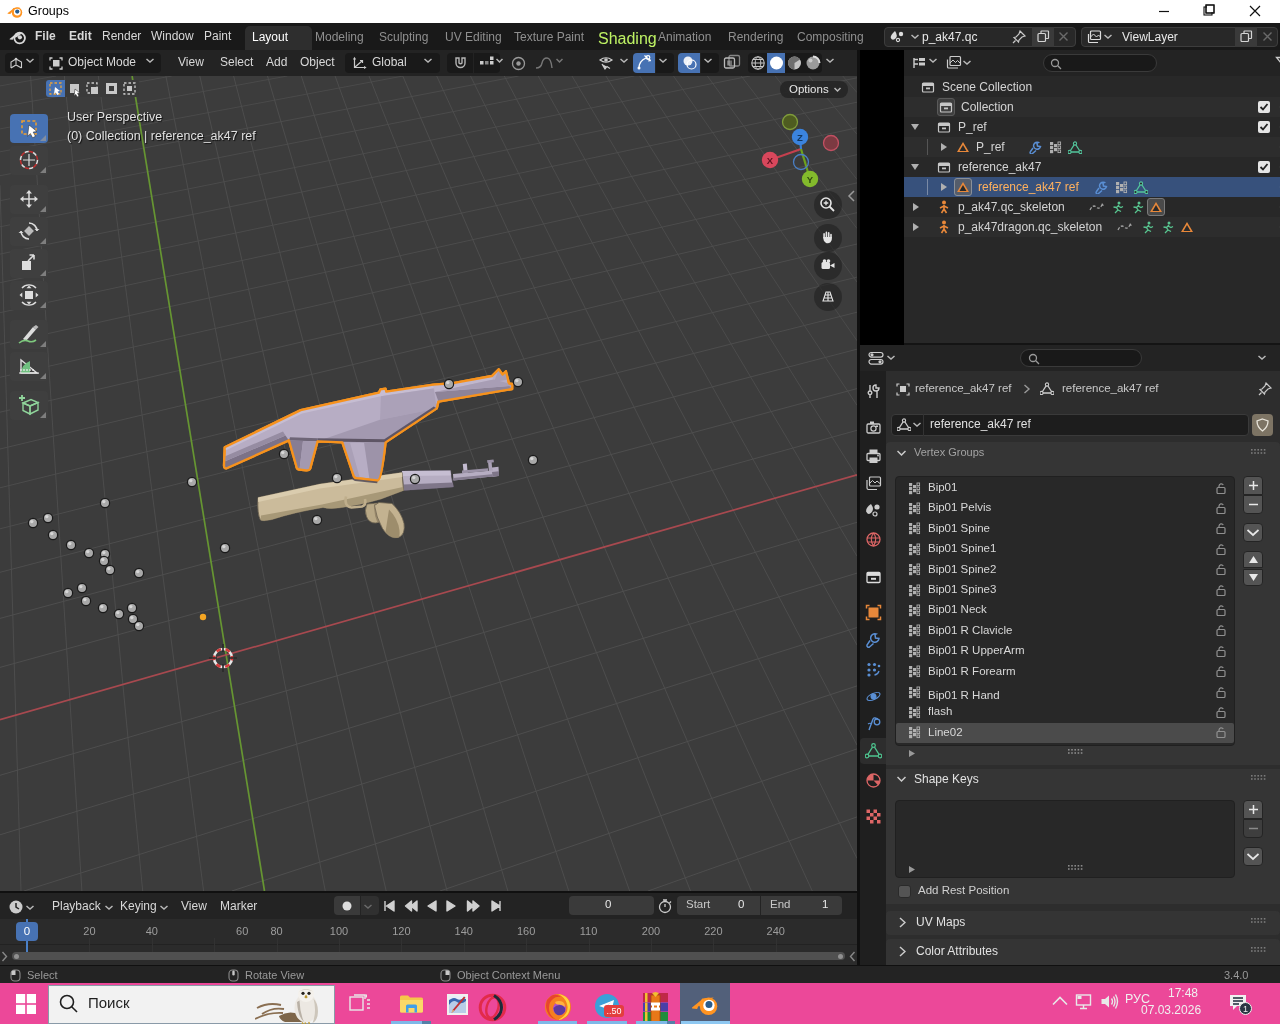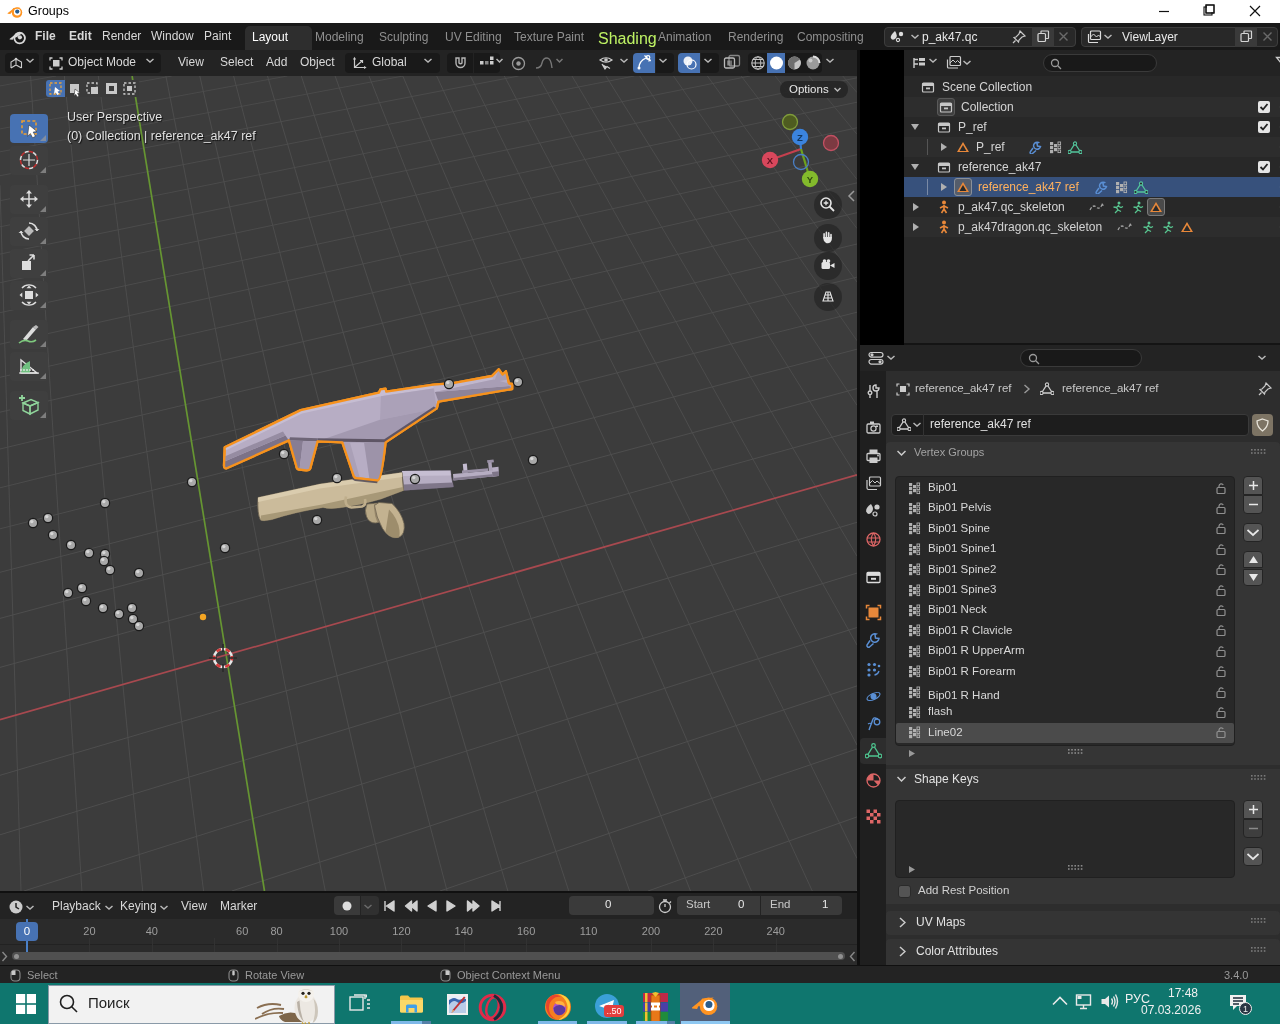--- a/index.html
+++ b/index.html
@@ -1366,21 +1366,21 @@
       <rect x="4.3" y="1.5" width="2.4" height="5" rx="1.2" fill="#c8c8c8"></rect>
     </svg>
 <div class="abs" style="left:245px;top:2.5px;color:#999;font-size:11px;">Rotate View</div>
 <svg class="abs" style="left:440px;top:3px" width="11" height="13" viewBox="0 0 11 13">
       <rect x="1" y="1" width="9" height="11" rx="3.5" fill="none" stroke="#8a8a8a" stroke-width="1.1"></rect>
       <path d="M9.5 2.5 Q8.5 1.2 5.5 1.2 V6 H9.5Z" fill="#c8c8c8"></path>
     </svg>
 <div class="abs" style="left:457px;top:2.5px;color:#999;font-size:11px;">Object Context Menu</div>
 <div class="abs" style="left:1224px;top:2.5px;color:#999;font-size:11px;">3.4.0</div>
 </div>
-<div class="abs" style="left:0;top:983px;width:1280px;height:41px;background:#0f766e;">
+<div class="abs" style="left:0;top:983px;width:1280px;height:41px;background:#ec4899;">
 <svg class="abs" style="left:16px;top:11px" width="20" height="20" viewBox="0 0 20 20">
       <rect x="0" y="0" width="9.2" height="9.2" fill="#fff"></rect>
       <rect x="10.8" y="0" width="9.2" height="9.2" fill="#fff"></rect>
       <rect x="0" y="10.8" width="9.2" height="9.2" fill="#fff"></rect>
       <rect x="10.8" y="10.8" width="9.2" height="9.2" fill="#fff"></rect>
     </svg>
 <div class="abs" style="left:48px;top:2px;width:287px;height:39px;background:#f2f2f2;border:1px solid #8a9aa8;"></div>
 <svg class="abs" style="left:58px;top:10px" width="22" height="22" viewBox="0 0 22 22">
       <circle cx="9" cy="9" r="6.5" fill="none" stroke="#1f1f1f" stroke-width="1.6"></circle>
       <line x1="13.7" y1="13.7" x2="19" y2="19" stroke="#1f1f1f" stroke-width="1.6"></line>

